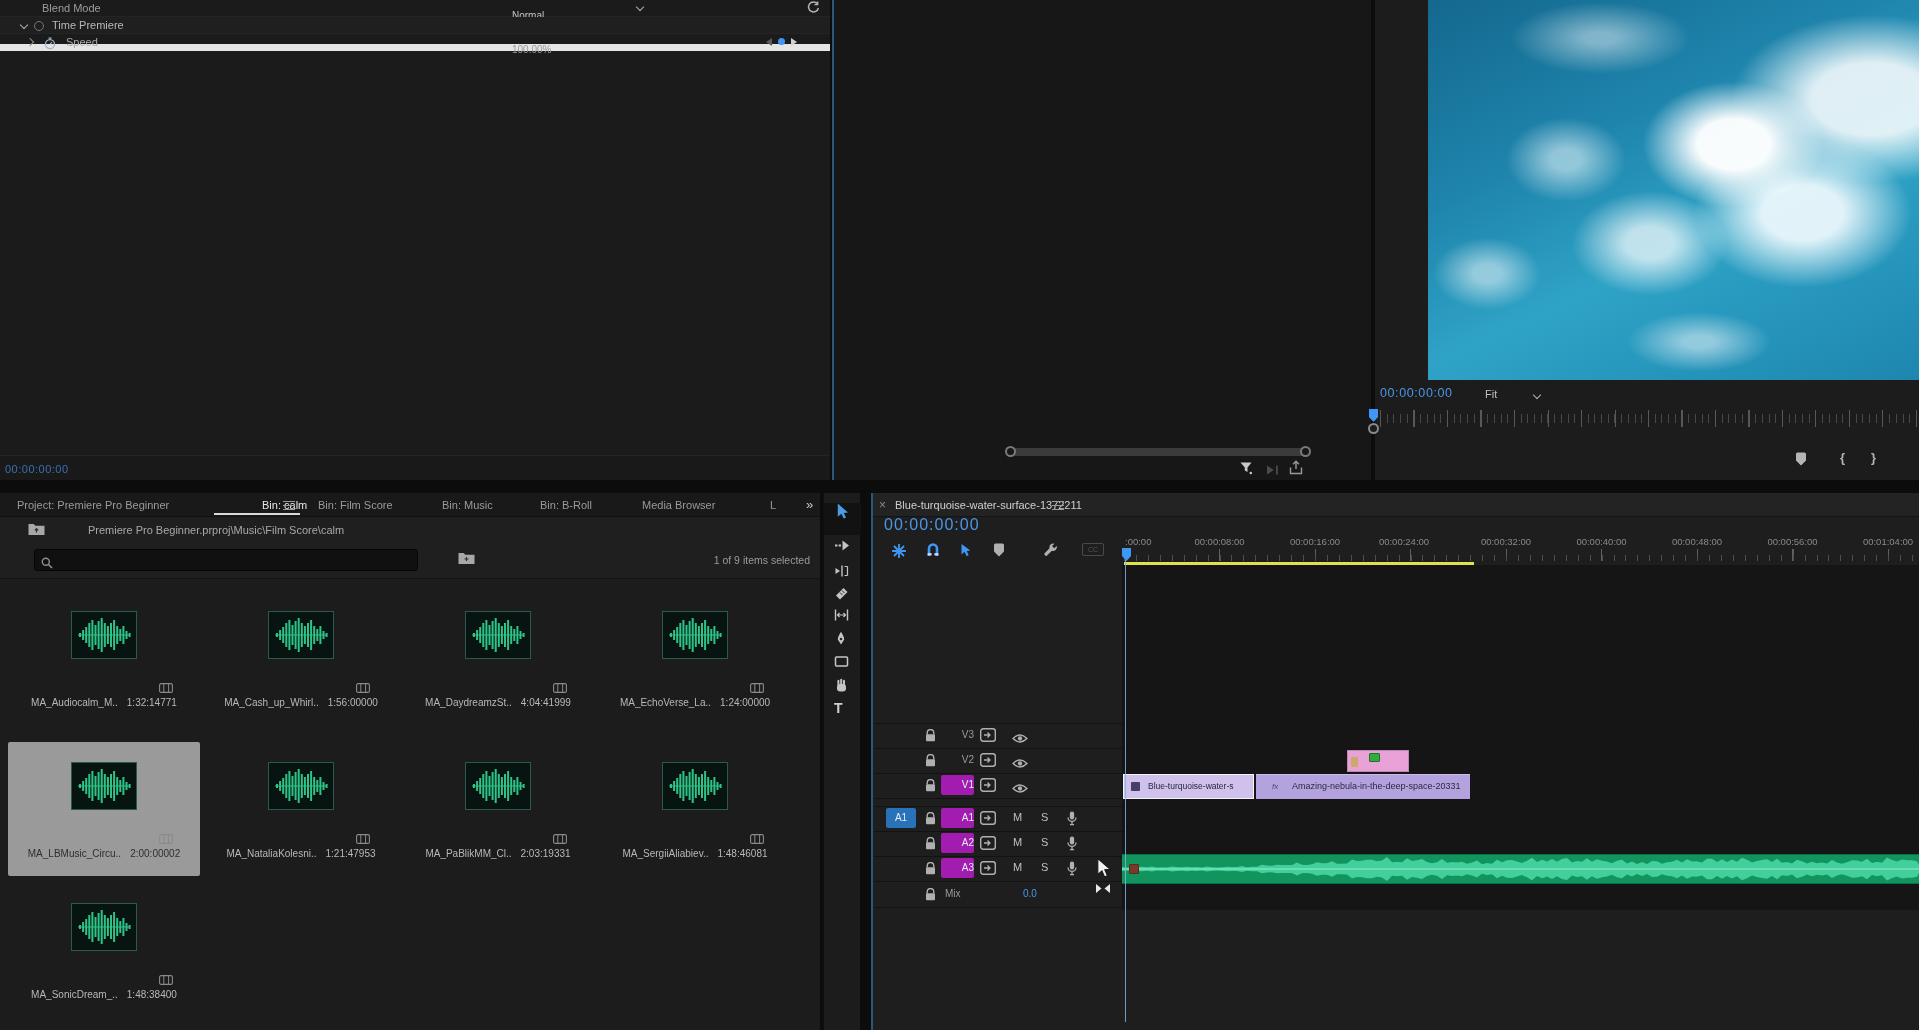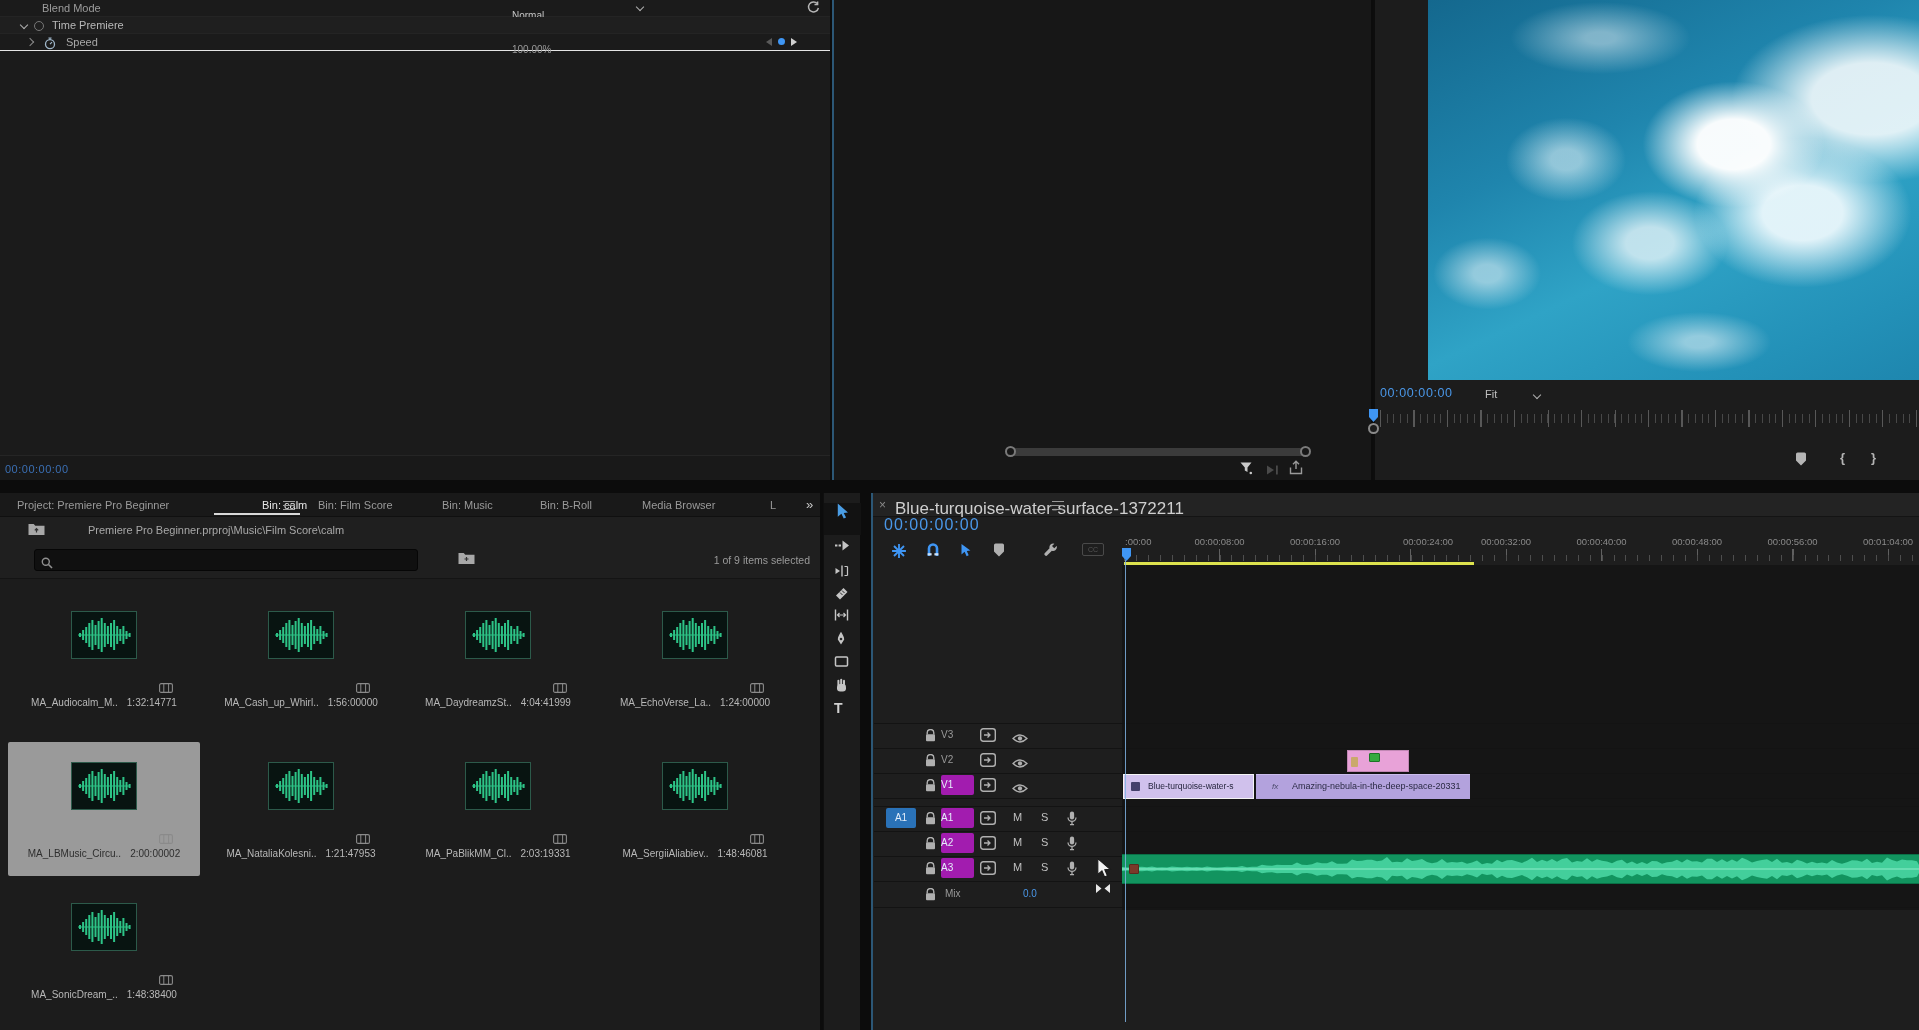--- a/index.html
+++ b/index.html
@@ -67,37 +67,37 @@
   .tile.sel .tile-name { color:#2e2e2e; }
   .tile-name .dur { margin-left:9px; }
   
   #tools { left:823px; top:493px; width:37px; height:537px; background:#1c1c1c; border-left:1px solid #0f0f0f; }
   .tool { position:absolute; left:10px; width:17px; height:18px; }
   .tool.active-bg { left:0; width:37px; background:#121212; padding-left:10px; height:32px; }
   
   #timeline { left:871px; top:493px; width:1048px; height:537px; background:#1e1e1e; border-left:2px solid #2c5776; }
   #tl-tabbar { position:absolute; left:0; top:0; width:1048px; height:24px; background:#232323; border-bottom:1px solid #141414; }
   #tl-close { position:absolute; left:6px; top:5px; font-size:12px; color:#8a8a8a; }
-  #tl-title { position:absolute; left:22px; top:6px; font-size:17px; color:#cfcfcf; }
+  #tl-title { position:absolute; left:22px; top:6px; font-size:11px; color:#cfcfcf; }
   #tl-menu { position:absolute; left:179px; top:8px; }
   #tl-timecode { position:absolute; left:11px; top:23px; font-size:16px; color:#4a97e8; letter-spacing:1px; }
   #tl-toolbar { position:absolute; left:14px; top:50px; width:220px; height:18px; }
   .tl-btn { position:absolute; top:0; }
   #tl-content-bg { position:absolute; left:249px; top:72px; width:799px; height:345px; background:#151515; }
   #tl-ruler-labels { position:absolute; left:249px; top:42px; width:799px; height:14px; overflow:hidden; font-size:9.5px; color:#8a8a8a; }
   .rlabel { position:absolute; top:1px; width:80px; text-align:center; white-space:nowrap; }
   #tl-ticks-minor { position:absolute; left:251px; top:62px; width:797px; height:6px;
     background:repeating-linear-gradient(90deg,#4e4e4e 0 1px, transparent 1px 11.94px); }
   #tl-ticks-major { position:absolute; left:251px; top:56px; width:797px; height:12px;
     background:repeating-linear-gradient(90deg,#606060 0 1px, transparent 1px 95.5px); }
   #tl-workarea { position:absolute; left:251px; top:69px; width:350px; height:3px; background:#dde24e; }
   #tl-playhead-head { position:absolute; left:249px; top:55px; width:9px; height:13px; background:#3f96f4; clip-path:polygon(0 0,100% 0,100% 62%,50% 100%,0 62%); }
   #tl-playhead-line { position:absolute; left:252px; top:67px; width:1px; height:462px; background:#7fb3e3; opacity:.85; }
   .trow-div { position:absolute; left:1px; width:1047px; height:1px; background:#131313; }
-  .track-label { position:absolute; width:33px; height:20px; border-radius:2px; font-size:10px; line-height:20px; text-align:left; color:#9a9a9a; }
+  .track-label { position:absolute; width:33px; height:20px; border-radius:2px; font-size:10px; line-height:20px; text-align:right; color:#9a9a9a; }
   .track-label.on { background:#a21caf; color:#e4eefa; }
   .patch-box { position:absolute; width:30px; height:20px; border-radius:2px; background:#2a72b8; color:#e4eefa; font-size:10px; line-height:20px; text-align:center; }
   .ms { position:absolute; font-size:11px; color:#c0c0c0; }
   
   .clip { position:absolute; font-size:9px; white-space:nowrap; overflow:hidden; }
   #clip-v1a { left:250px; top:281px; width:131px; height:25px; background:#d0c1ec; border:1px solid #f4f4f4; color:#26263e; }
   #clip-v1b { left:383px; top:281px; width:214px; height:25px; background:#b3a2dd; border-top:1px solid #cbbcec; color:#2b2b45; }
   #clip-pink { left:474px; top:257px; width:62px; height:22px; background:#e8a2d8; border:1px solid #c187b4; }
   #clip-audio { left:249px; top:361px; width:799px; height:30px; background:#12945f; border-top:1px solid #0a7046; border-bottom:1px solid #0a7046; }
   .clip-label { position:absolute; top:6px; }
@@ -120,21 +120,21 @@
             <path d="M11.3 2.6 A5 5 0 1 0 12.4 7" fill="none" stroke="#b5b5b5" stroke-width="1.5"></path>
             <path d="M11.6 0.5 v3.1 h-3.1" fill="none" stroke="#b5b5b5" stroke-width="1.5"></path>
           </svg>
       </span>
     </div>
     <div class="ec-row" style="top:17px; background:#1f1f1f;">
       <span class="chev-d" style="position:absolute; left:21px; top:5px;"></span>
       <span style="position:absolute; left:34px; top:4px; width:10px; height:10px; border:1.3px solid #777; border-radius:50%;"></span>
       <span class="ec-label" style="left:52px; color:#b8b8b8;">Time Premiere</span>
     </div>
-    <div class="ec-row" style="top:34px; border-bottom:1px solid #e5e5e5;text-align:center;">
+    <div class="ec-row" style="top:34px; border-bottom:7px solid #e5e5e5;text-align:center;">
       <span class="chev-r" style="position:absolute; left:27px; top:5px;"></span>
       <span style="position:absolute; left:44px; top:2px;">
         <svg width="12" height="13" viewBox="0 0 12 13">
             <circle cx="6" cy="7.2" r="4.5" fill="none" stroke="#9fb6c9" stroke-width="1.3"></circle>
             <path d="M4.4 1 h3.2 M6 1 v1.8 M6 7.2 l2-2" stroke="#9fb6c9" stroke-width="1.2" fill="none"></path>
           </svg>
       </span>
       <span class="ec-label" style="left:66px; color:#a8a8a8;">Speed</span>
       <span class="ec-value" style="left:512px; color:#9a9a9a;">100.00%</span>
       <span class="tri-l" style="position:absolute; left:766px; top:4px;"></span>
@@ -549,21 +549,21 @@
             <path d="M13 3.8 a3.6 3.6 0 0 1-4.7 3.4 L4 11.5 a1.55 1.55 0 0 1-2.2-2.2 L6.1 5 A3.6 3.6 0 0 1 10.6 0.6 L8.4 2.8 l2.1 2.1 L12.7 2.7 c.2.35.3.7.3 1.1 Z" fill="#b0b0b0"></path>
           </svg>
       </span>
       <span class="tl-btn" style="left:195px; width:22px; height:13px; border:1px solid #4a4a4a; border-radius:2px; color:#555; font-size:7px; text-align:center; line-height:12px;">CC</span>
     </div>
     <div id="tl-content-bg"></div>
     <div id="tl-ruler-labels">
         <span class="rlabel" style="left: 3px; width: 40px; text-align: left;">:00:00</span>
         <span class="rlabel" style="left: 57.5px;">00:00:08:00</span>
         <span class="rlabel" style="left: 153px;">00:00:16:00</span>
-        <span class="rlabel" style="left: 266px;">00:00:24:00</span>
+        <span class="rlabel" style="left: 242px;">00:00:24:00</span>
         <span class="rlabel" style="left: 344px;">00:00:32:00</span>
         <span class="rlabel" style="left: 439.5px;">00:00:40:00</span>
         <span class="rlabel" style="left: 535px;">00:00:48:00</span>
         <span class="rlabel" style="left: 630.5px;">00:00:56:00</span>
         <span class="rlabel" style="left: 726px;">00:01:04:00</span>
       </div>
     <div id="tl-ticks-major"></div>
     <div id="tl-ticks-minor"></div>
     <div id="tl-workarea"></div>
     <div id="tl-tracks">

